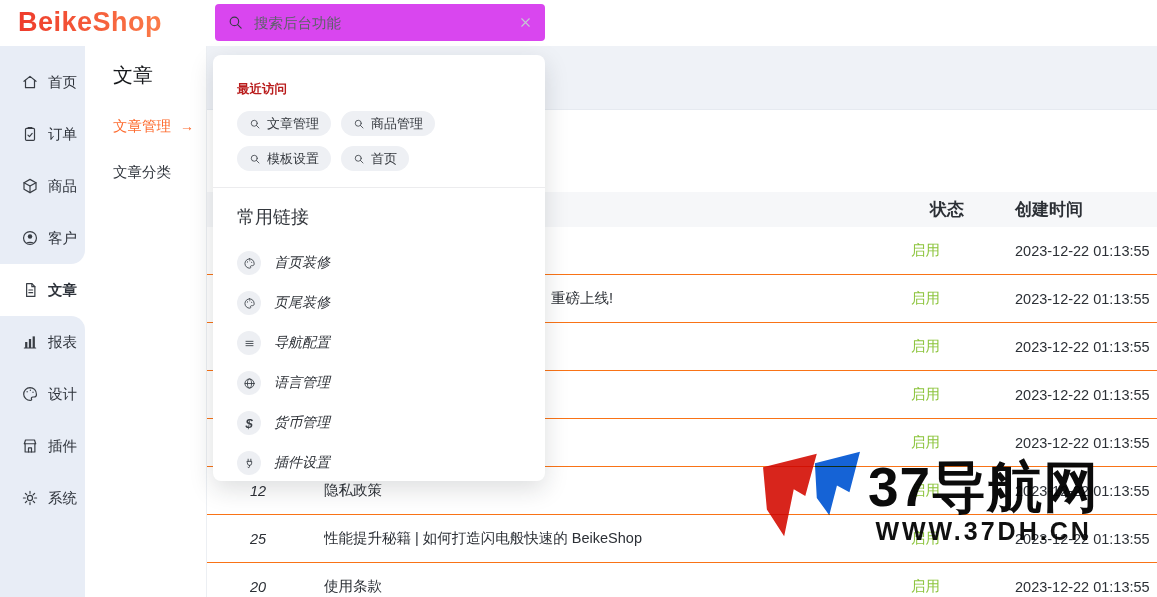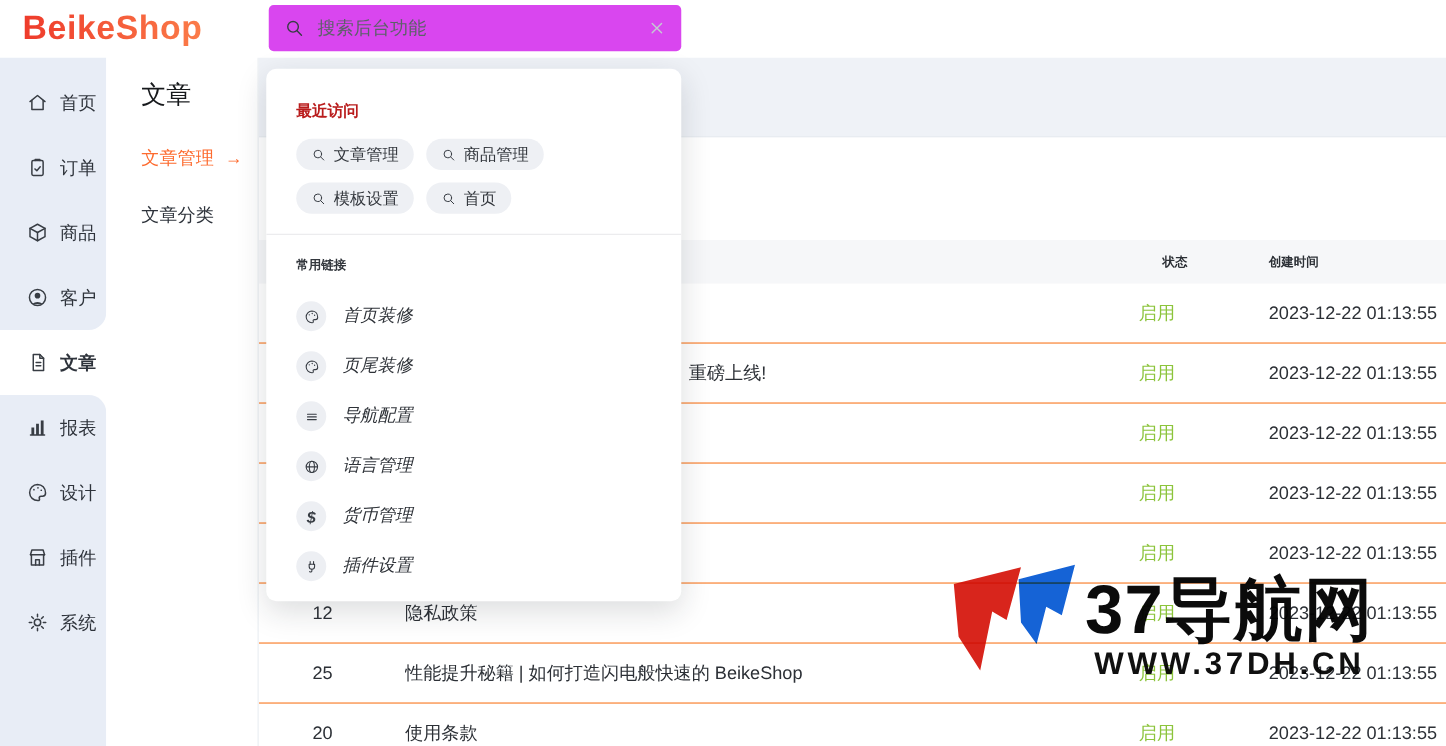--- a/index.html
+++ b/index.html
@@ -38,38 +38,38 @@
   .submenu-title{margin:16px 0 14px 28px;font-size:20px;color:#17191c;}
   .submenu-item{height:46px;display:flex;align-items:center;padding:0 12px 0 28px;font-size:14.5px;color:#2e333b;cursor:pointer;}
   .submenu-item.active{color:#fd6b2f;}
   .sub-arrow{margin-left:auto;font-size:14px;}
 
   
   .content{position:absolute;top:46px;left:207px;right:0;bottom:0;background:#fff;z-index:5;}
   .topband{height:63px;background:#eff2f7;border-bottom:1px solid #e6eaf0;}
   .filterzone{height:82px;background:#fff;}
   .thead,.trow{display:grid;grid-template-columns:98px 1fr 85px 152px;align-items:center;}
-  .thead{height:35px;background:#f6f7f9;font-weight:bold;font-size:10px;color:#2c3036;}
+  .thead{height:35px;background:#f6f7f9;font-weight:bold;font-size:17px;color:#2c3036;}
   .trow{height:47px;border-bottom:1px solid #f97316;font-size:14.5px;color:#2c3036;background:#fff;cursor:pointer;gap:19px;}
-  .c-id{padding-left:43px;}
+  .c-id{padding-left:43px;font-style:italic;}
   .c-status,.c-created{padding-left:10px;white-space:nowrap;}
   .c-title{overflow:hidden;white-space:nowrap;}
   .c-title.frag{padding-left:227px;}
   .status{color:#8cc43c;}
 
   
   .dropdown{position:absolute;left:213px;top:55px;width:332px;height:426px;background:#fff;border-radius:8px;
     box-shadow:0 8px 24px rgba(30,34,40,.15);z-index:50;box-sizing:border-box;overflow:hidden;}
   .dd-sec-title{margin:26px 24px 0;font-size:12.5px;font-weight:bold;color:#b91c1c;}
   .chips{display:flex;flex-wrap:wrap;gap:10px;margin:13px 24px 0;}
   .chip{height:25px;display:inline-flex;align-items:center;gap:6px;background:#eef0f4;border-radius:13px;
     padding:0 12px;font-size:13px;color:#33373d;cursor:pointer;}
   .chip svg{width:12px;height:12px;}
   .dd-divider{border-top:1px solid #ececee;margin-top:16px;}
-  .dd-links-title{margin:17px 24px 0;font-size:10px;font-weight:bold;color:#33373d;}
+  .dd-links-title{margin:17px 24px 0;font-size:18px;font-weight:normal;color:#33373d;}
   .qlinks{margin:14px 24px 0;}
   .qlink{height:40px;display:flex;align-items:center;gap:13px;font-size:14px;color:#2e3238;cursor:pointer;font-style:italic;}
   .qicon{width:24px;height:24px;border-radius:50%;background:#edeff3;display:flex;align-items:center;justify-content:center;flex:none;}
   .qicon svg{width:13px;height:13px;}
 
   
   .watermark{position:absolute;left:758px;top:448px;width:400px;display:flex;align-items:flex-start;
     mix-blend-mode:multiply;z-index:60;pointer-events:none;}
   .wm-flags svg{width:108px;height:96px;display:block;}
   .wm-text{margin-left:2px;margin-top:12px;}

